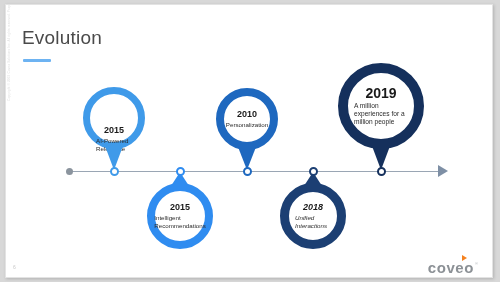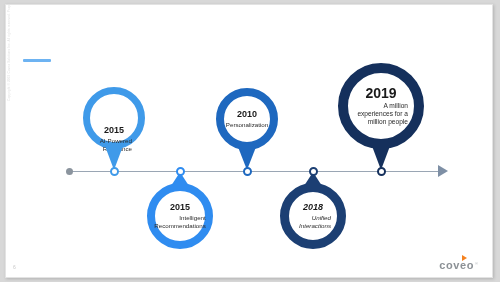--- a/index.html
+++ b/index.html
@@ -52,21 +52,21 @@
     box-sizing:border-box;
   }
   
   .bubble{
     position:absolute;
     border-radius:50%;
     background:#ffffff;
     box-sizing:border-box;
     display:flex;flex-direction:column;
     align-items:center;justify-content:center;
-    text-align:right;
+    text-align:left;
   }
   .bubble .yr{
     font-weight:700;color:#1a1a1a;
     line-height:1.05;
   }
   .bubble .desc{
     color:#2b2b2b;line-height:1.22;
     padding:0 6px;
   }
   .tail{
@@ -86,40 +86,41 @@
   }
   .page-num{
     position:absolute;left:7px;top:259px;
     font-size:5px;color:#c9c9c9;
   }
   .logo{
     position:absolute;right:14px;top:255px;
     display:flex;align-items:flex-start;
   }
   .logo-text{
-    font-size:11px;font-weight:700;
+    font-size:15px;font-weight:700;
     color:#8c9196;letter-spacing:.6px;
     line-height:1;
   }
   .logo-flag{
     position:absolute;right:11px;top:-5px;
     width:0;height:0;
     border-left:5px solid #f58220;
     border-top:3px solid transparent;
     border-bottom:3px solid transparent;
   }
   .logo-tm{
     font-size:4px;color:#b0b4b8;margin-left:1px;margin-top:1px;
   }
 </style>
 </head>
 <body>
 
 <div class="slide">
 
+  <div class="title" style="color: rgb(74, 74, 74);">Evolution</div>
   <div class="title-rule" style="background: rgb(109, 179, 242);"></div>
 
   <div class="axis" style="background: rgb(154, 166, 180);"></div>
   <div class="axis-arrow" style="border-left-color: rgb(126, 143, 165);"></div>
   <div class="axis-start" style="background: rgb(139, 148, 158); left: 60px;"></div>
 
   <div id="milestones">
       <div class="bubble" style="width: 62px; height: 62px; left: 77px; top: 82px; border: 7px solid rgb(63, 154, 233);">
         <div class="yr" style="font-size: 9px; margin-top: 42px;">2015</div>
         <div class="desc" style="font-size: 6.2px; margin-top: 2px;">AI-Powered Relevance</div>

